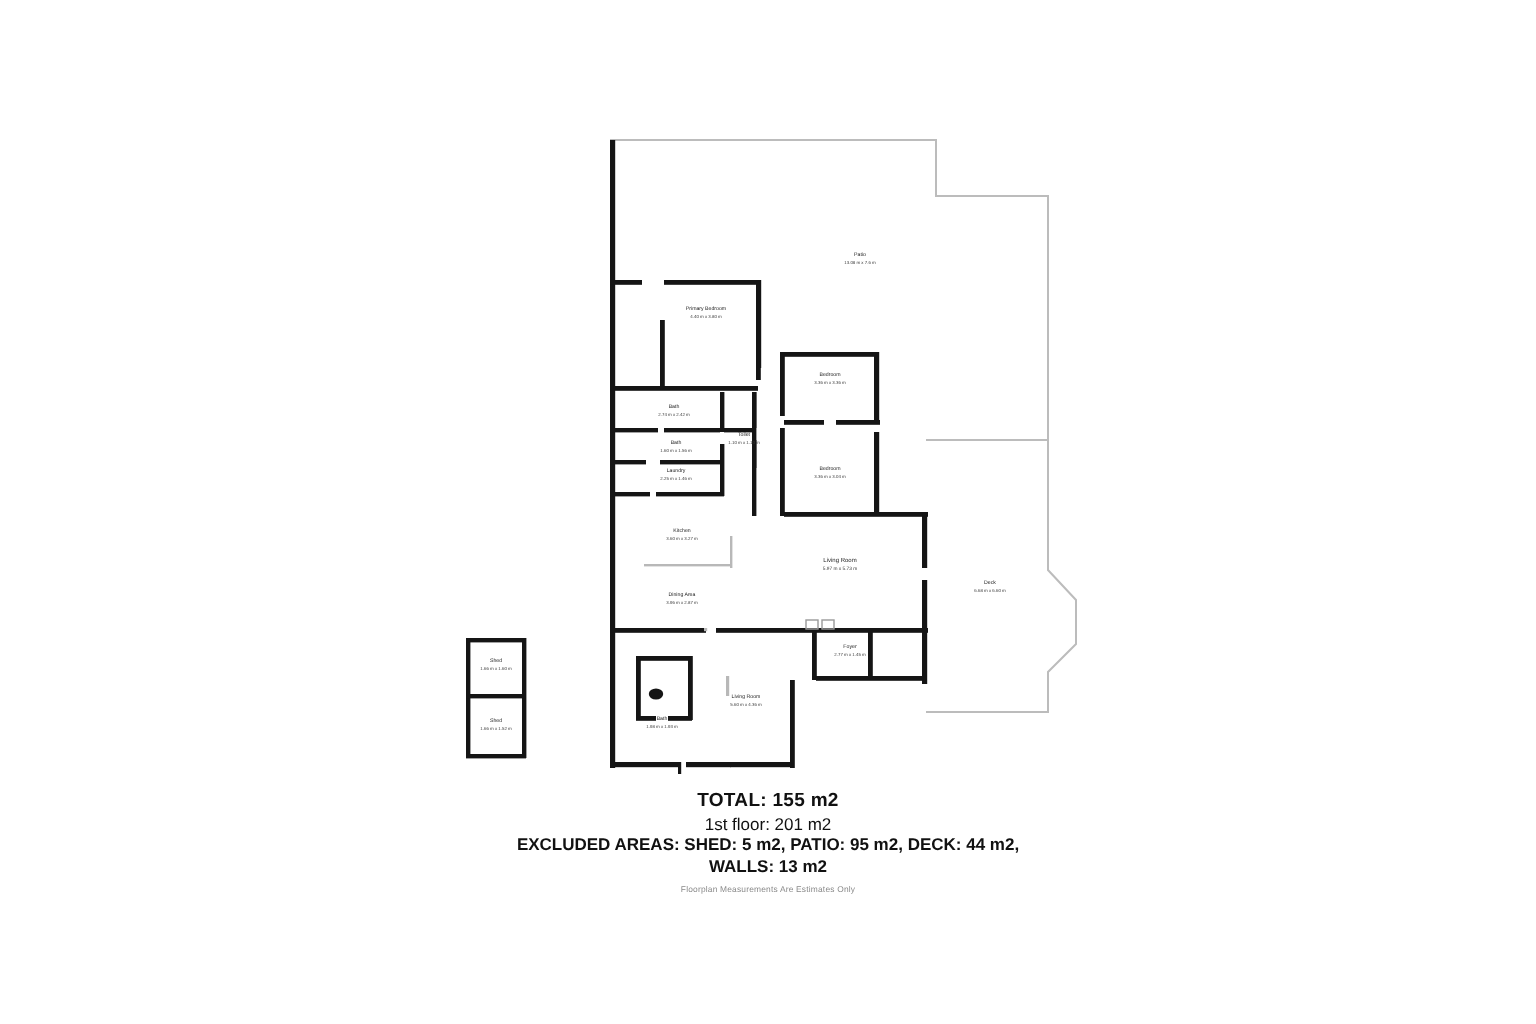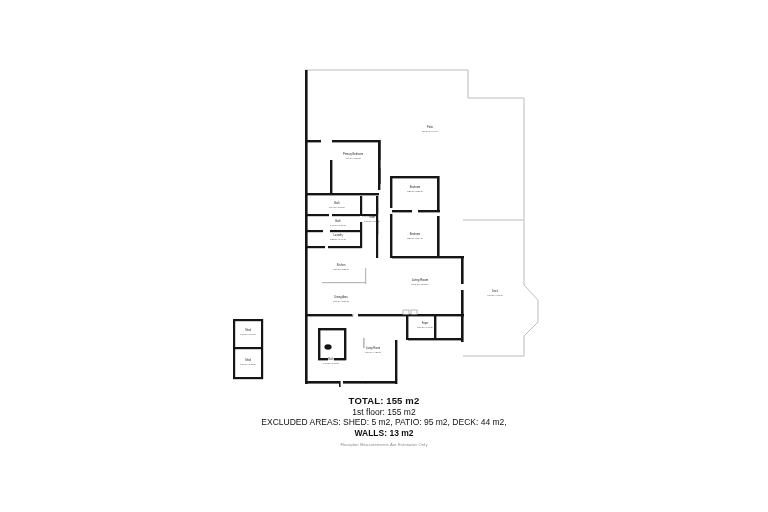--- a/index.html
+++ b/index.html
@@ -44,21 +44,21 @@
     margin: 0;
   }
   .cap-floor {
     font-size: 8.5px;
     font-weight: normal;
     color: #111111;
     margin: 1.5px 0 0 0;
   }
   .cap-excluded {
     font-size: 8.5px;
-    font-weight: normal;
+    font-weight: bold;
     color: #111111;
     margin: 1.5px 0 0 0;
   }
   .cap-walls {
     font-size: 8.5px;
     font-weight: bold;
     color: #111111;
     margin: 1px 0 0 0;
   }
   .cap-disclaimer {
@@ -298,19 +298,19 @@
       <g>
         <text class="rm-name" x="248" y="361">Shed</text>
         <text class="rm-dim" x="248" y="365">1.66 m x 1.52 m</text>
       </g>
     </g>
 
   </svg>
 
   <div class="caption-block">
     <div class="cap-total">TOTAL: 155 m2</div>
-    <div class="cap-floor">1st floor: 155 m2</div>
+    <div class="cap-floor">1st floor: 201 m2</div>
     <div class="cap-excluded">EXCLUDED AREAS: SHED: 5 m2, PATIO: 95 m2, DECK: 44 m2,</div>
     <div class="cap-walls">WALLS: 13 m2</div>
     <div class="cap-disclaimer">Floorplan Measurements Are Estimates Only</div>
   </div>
 
 </div>
 
 </body></html>

